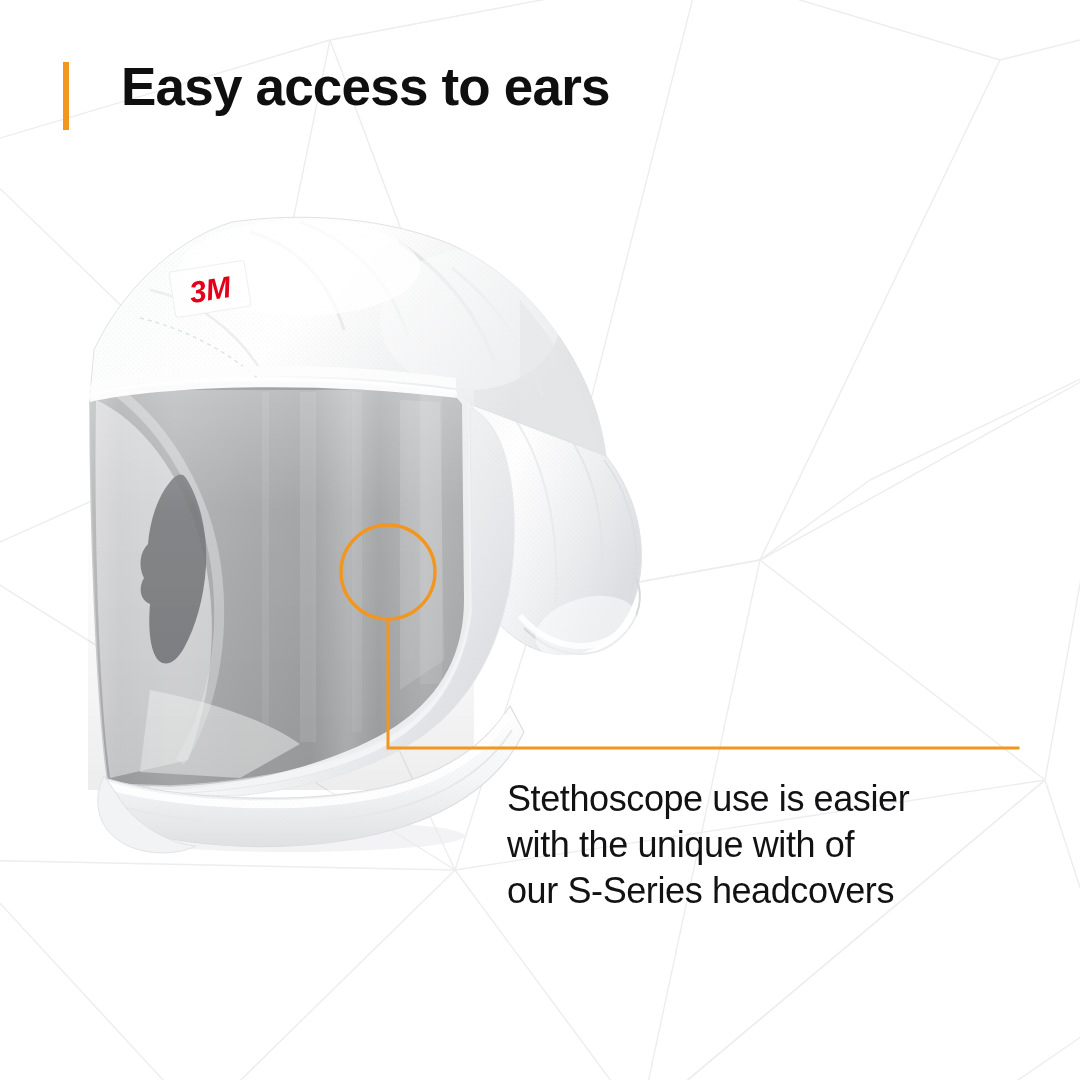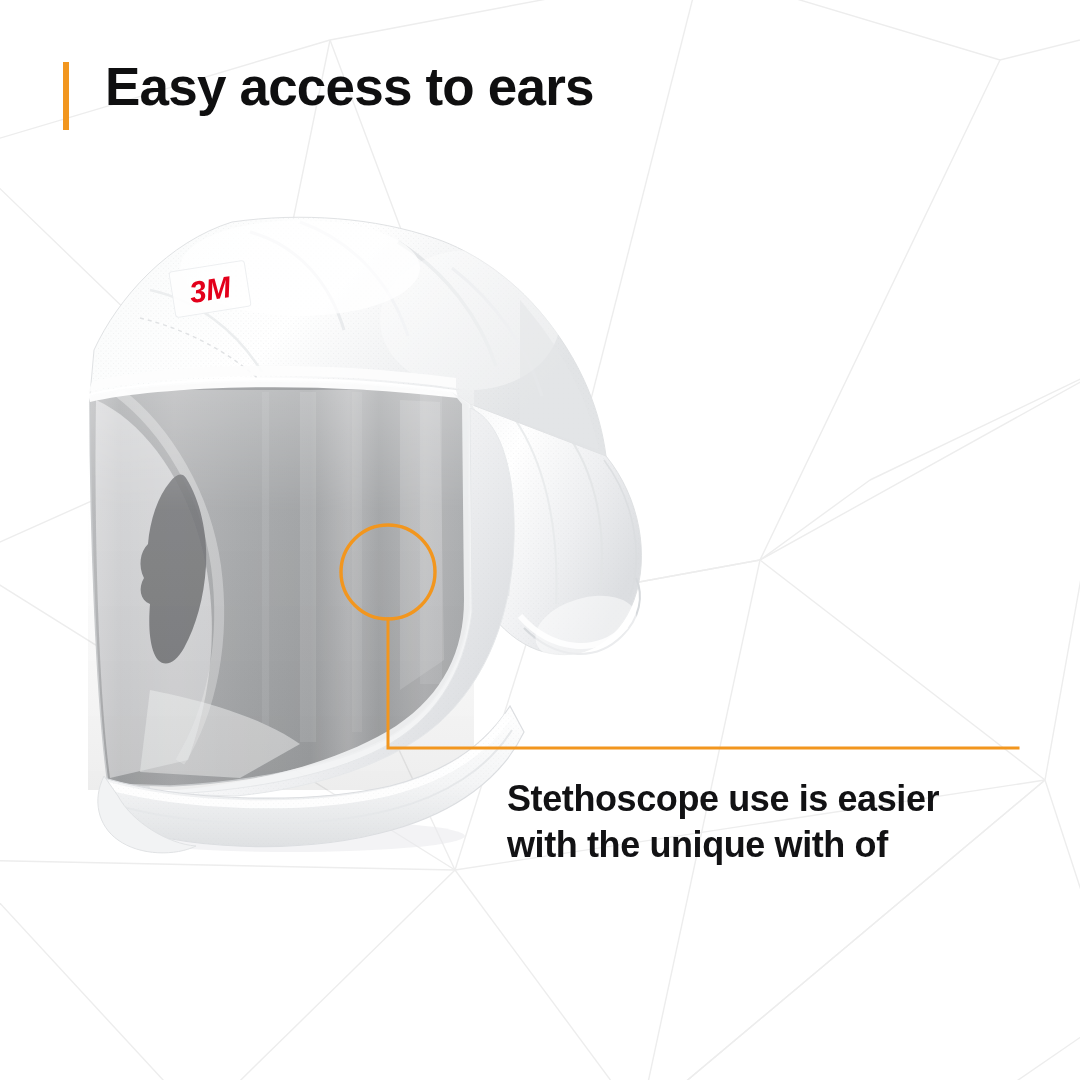--- a/index.html
+++ b/index.html
@@ -14,41 +14,41 @@
   
   #mesh{position:absolute;left:0;top:0;width:1080px;height:1080px;}
 
   
   #product{position:absolute;left:0;top:0;width:1080px;height:1080px;}
 
   
   #headline-group{position:absolute;left:63px;top:62px;display:flex;align-items:flex-start;}
   #accent-bar{width:6px;height:68px;background:#F2961E;flex:0 0 auto;}
   #headline{
-    margin-left:36px;
+    margin-left:52px;
     font-size:53px;
     font-weight:bold;
     color:#0f0f10;
     letter-spacing:-0.8px;
     line-height:1;
     white-space:nowrap;
     margin-top:-2px;
   }
 
   
   #annotation{position:absolute;left:0;top:0;width:1080px;height:1080px;}
 
   
   #callout-text{
     position:absolute;
     left:507px;
     top:776px;
     width:530px;
     font-size:36px;
-    font-weight:bold;
+    font-weight:normal;
     color:#121214;
     line-height:1.28;
     letter-spacing:-0.4px;
   }
   #callout-text div{white-space:nowrap;}
 </style>
 </head>
 <body>
 
 <div id="stage">
@@ -328,15 +328,16 @@
   </div>
 
   <svg id="annotation" viewBox="0 0 1080 1080" preserveAspectRatio="none">
     <circle cx="388" cy="572" r="47" fill="none" stroke="#F2961E" stroke-width="3.4"></circle>
     <path d="M 388 619 L 388 748 L 1018 748" fill="none" stroke="#F2961E" stroke-width="3" stroke-linecap="square" stroke-linejoin="miter"></path>
   </svg>
 
   <div id="callout-text">
     <div>Stethoscope use is easier</div>
     <div>with the unique with of</div>
+    <div>our S-Series headcovers</div>
   </div>
 
 </div>
 
 </body></html>

